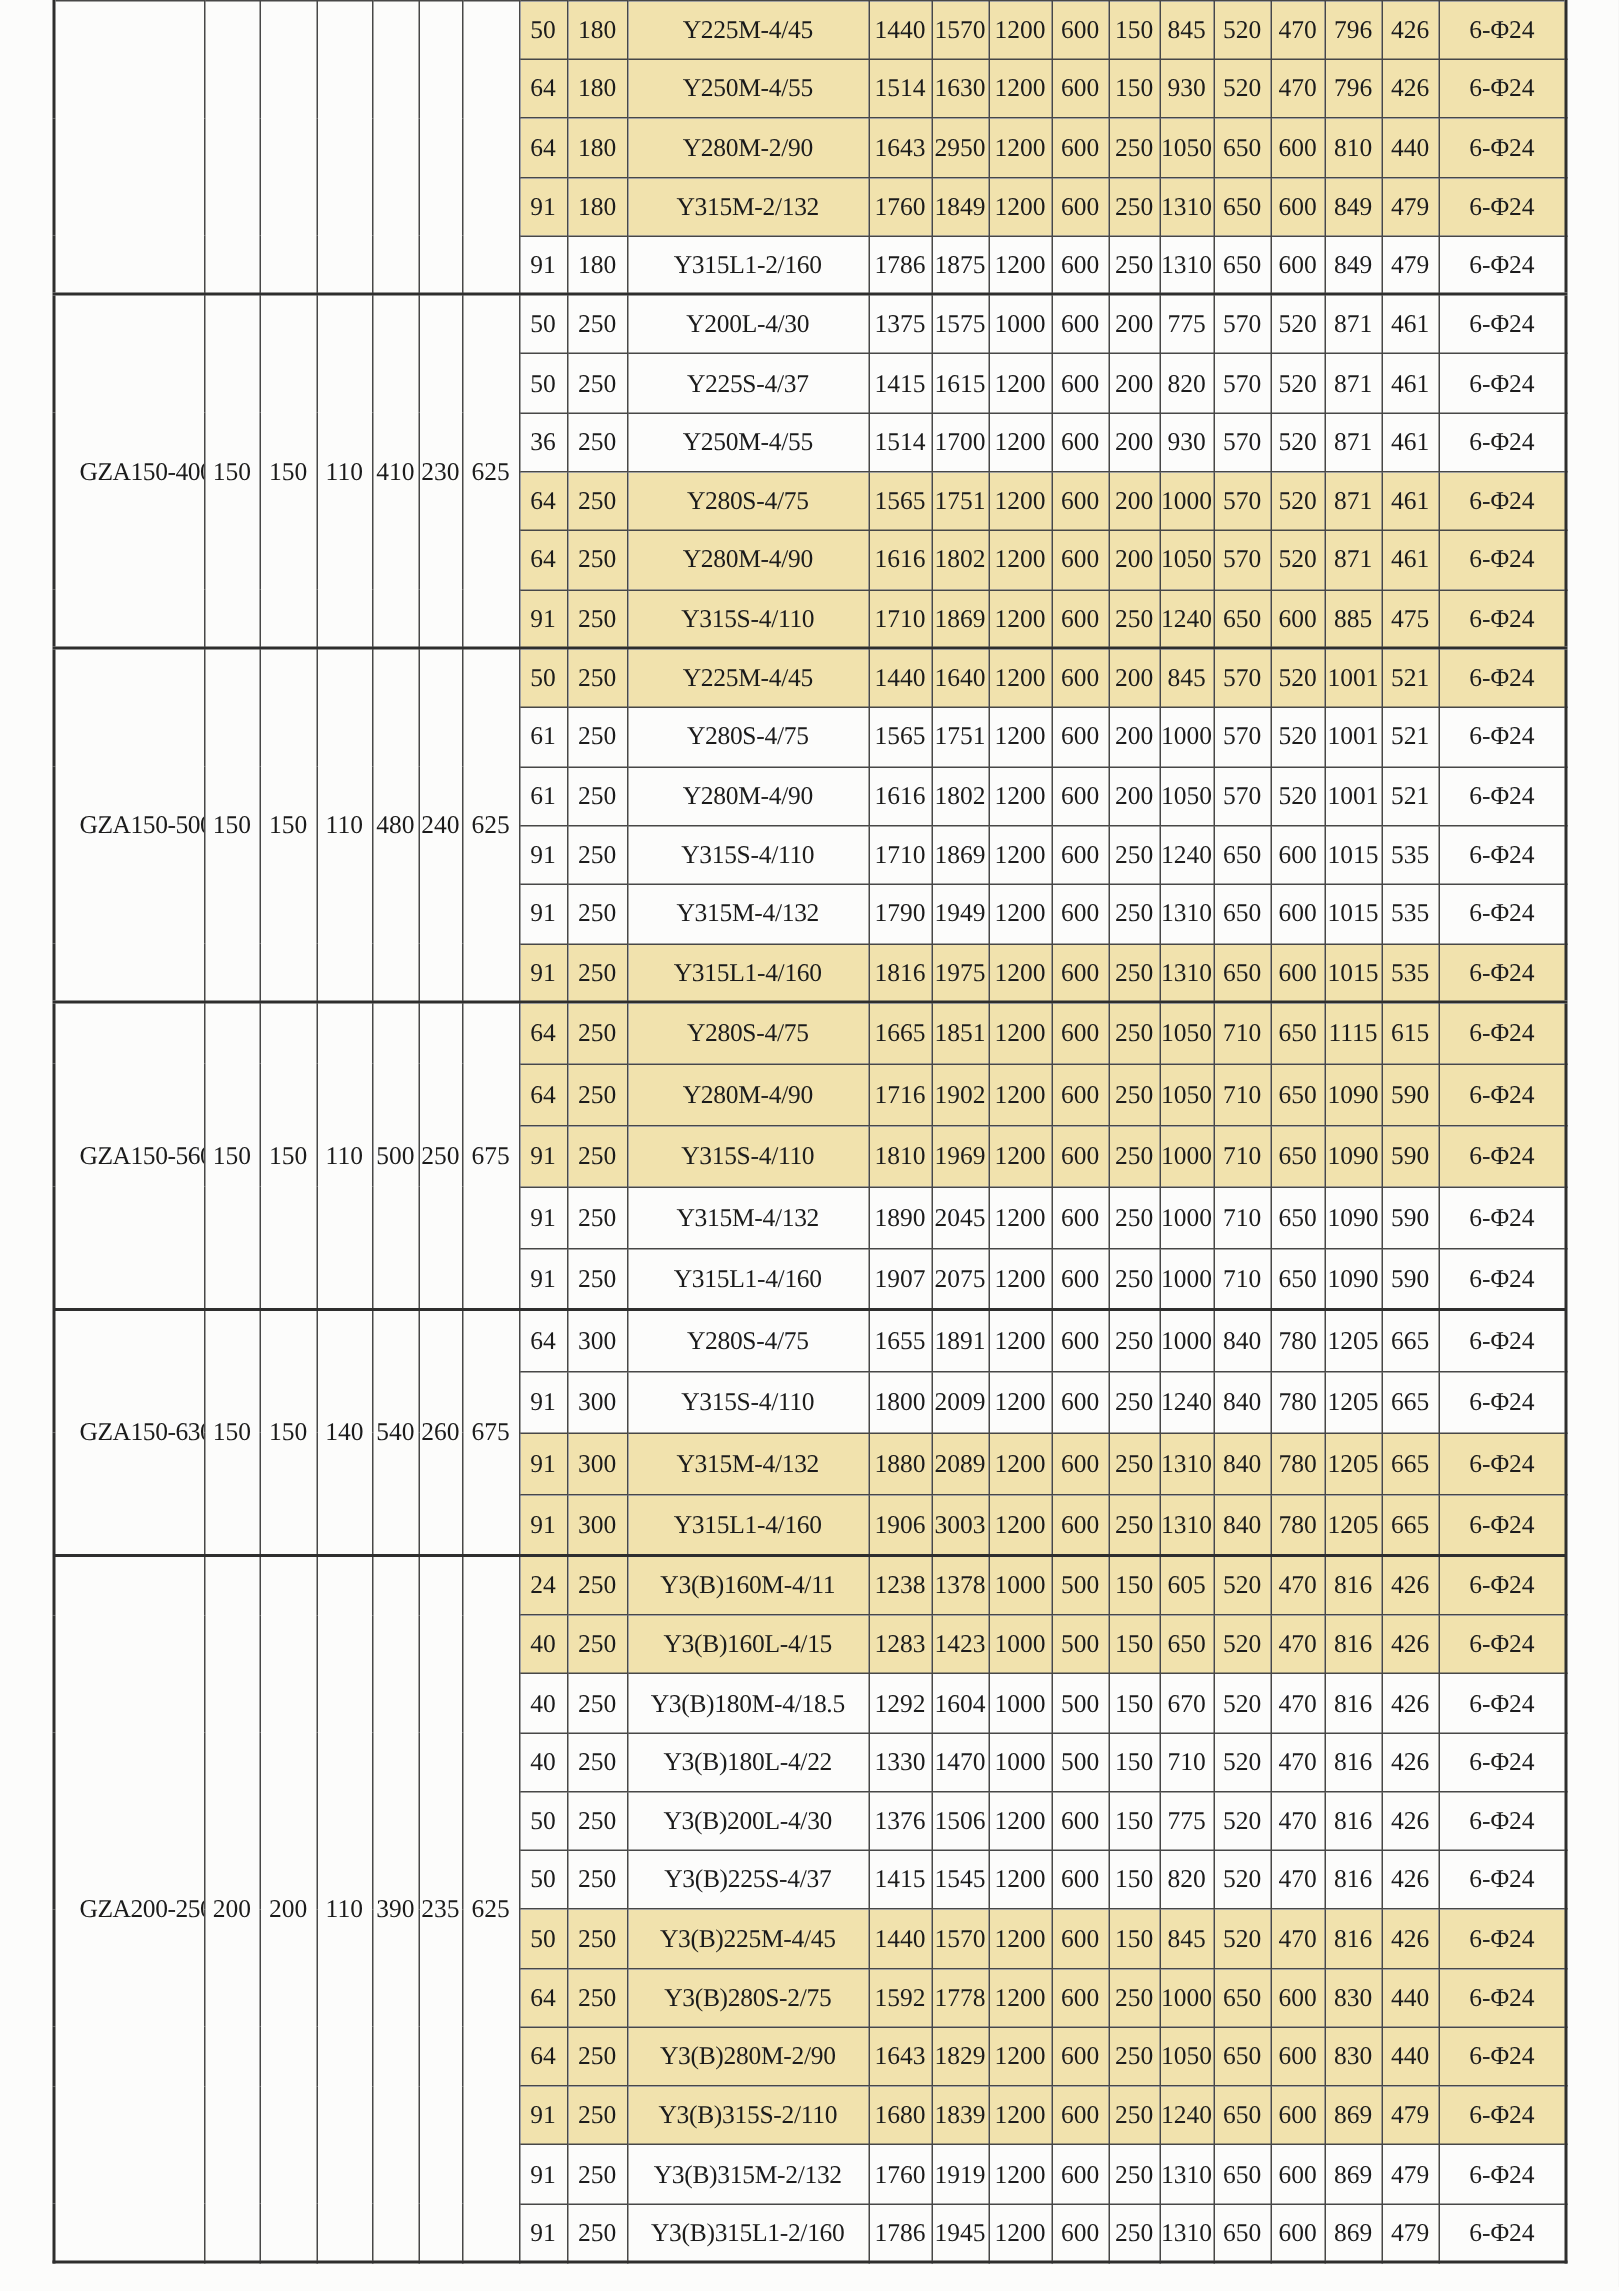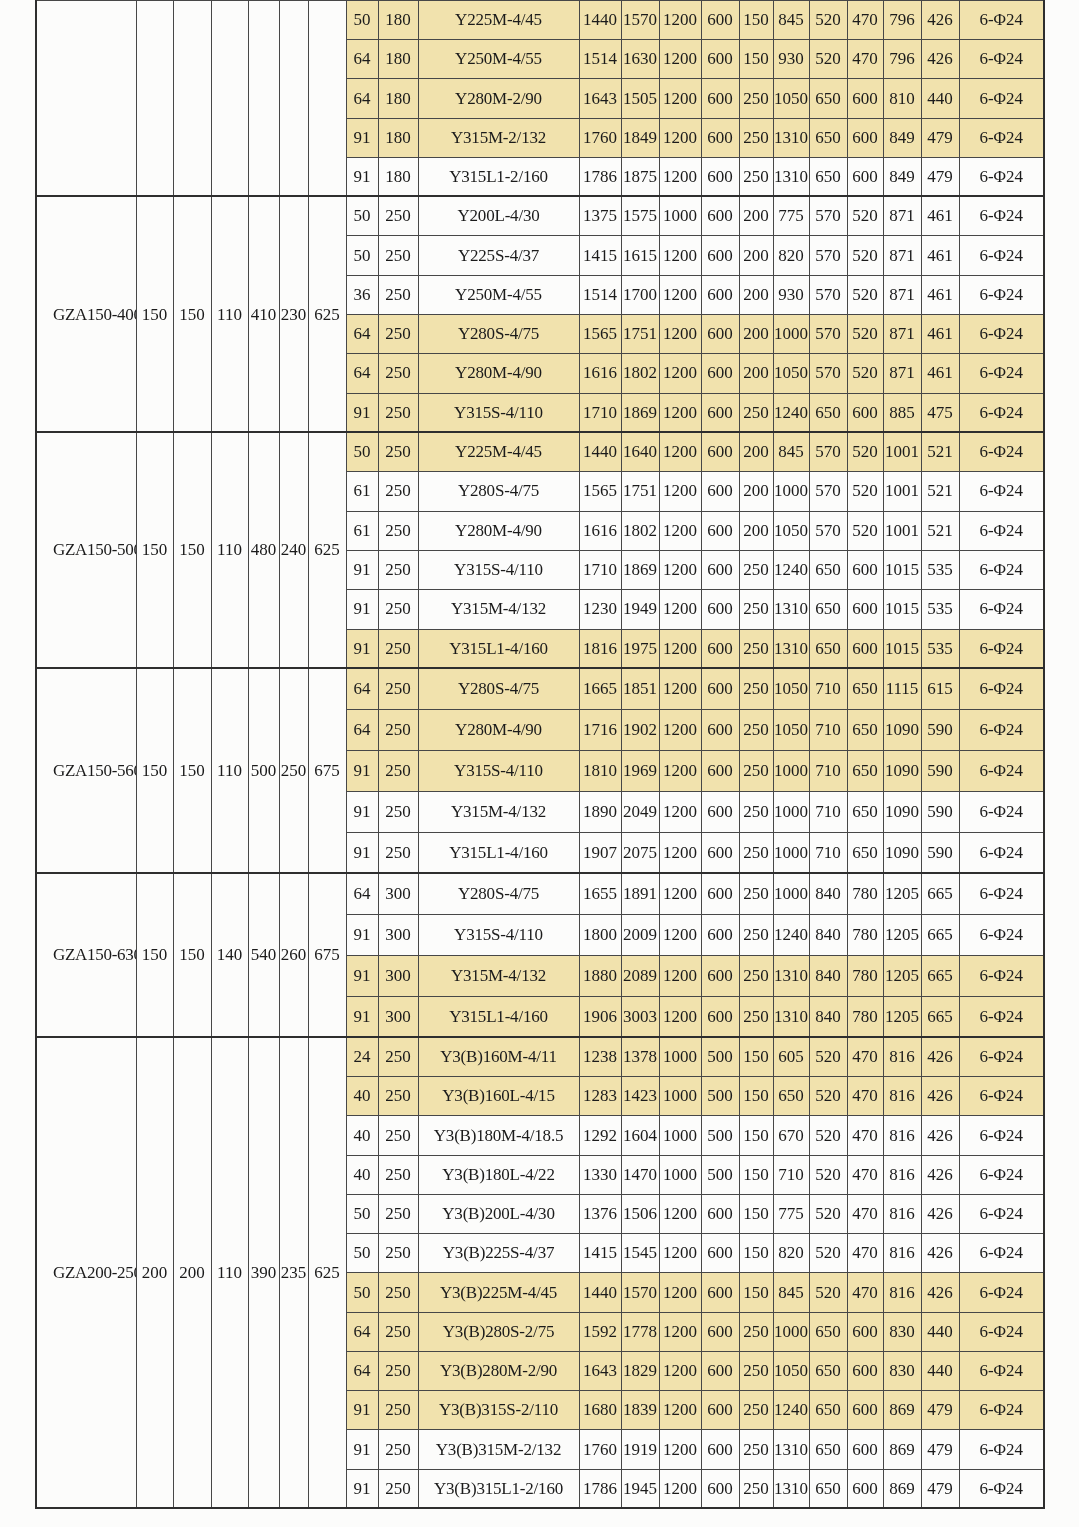--- a/index.html
+++ b/index.html
@@ -85,21 +85,21 @@
           <td class="hl data-cell">470</td>
           <td class="hl data-cell">796</td>
           <td class="hl data-cell">426</td>
           <td class="hl data-cell">6-Φ24</td>
         </tr>
         <tr>
           <td class="hl data-cell">64</td>
           <td class="hl data-cell">180</td>
           <td class="hl motor-cell">Y280M-2/90</td>
           <td class="hl data-cell">1643</td>
-          <td class="hl data-cell">1505</td>
+          <td class="hl data-cell">2950</td>
           <td class="hl data-cell">1200</td>
           <td class="hl data-cell">600</td>
           <td class="hl data-cell">250</td>
           <td class="hl data-cell">1050</td>
           <td class="hl data-cell">650</td>
           <td class="hl data-cell">600</td>
           <td class="hl data-cell">810</td>
           <td class="hl data-cell">440</td>
           <td class="hl data-cell">6-Φ24</td>
         </tr>
@@ -310,21 +310,21 @@
           <td class="data-cell">650</td>
           <td class="data-cell">600</td>
           <td class="data-cell">1015</td>
           <td class="data-cell">535</td>
           <td class="data-cell">6-Φ24</td>
         </tr>
         <tr>
           <td class="data-cell">91</td>
           <td class="data-cell">250</td>
           <td class="motor-cell">Y315M-4/132</td>
-          <td class="data-cell">1230</td>
+          <td class="data-cell">1790</td>
           <td class="data-cell">1949</td>
           <td class="data-cell">1200</td>
           <td class="data-cell">600</td>
           <td class="data-cell">250</td>
           <td class="data-cell">1310</td>
           <td class="data-cell">650</td>
           <td class="data-cell">600</td>
           <td class="data-cell">1015</td>
           <td class="data-cell">535</td>
           <td class="data-cell">6-Φ24</td>
@@ -400,21 +400,21 @@
           <td class="hl data-cell">650</td>
           <td class="hl data-cell">1090</td>
           <td class="hl data-cell">590</td>
           <td class="hl data-cell">6-Φ24</td>
         </tr>
         <tr>
           <td class="data-cell">91</td>
           <td class="data-cell">250</td>
           <td class="motor-cell">Y315M-4/132</td>
           <td class="data-cell">1890</td>
-          <td class="data-cell">2049</td>
+          <td class="data-cell">2045</td>
           <td class="data-cell">1200</td>
           <td class="data-cell">600</td>
           <td class="data-cell">250</td>
           <td class="data-cell">1000</td>
           <td class="data-cell">710</td>
           <td class="data-cell">650</td>
           <td class="data-cell">1090</td>
           <td class="data-cell">590</td>
           <td class="data-cell">6-Φ24</td>
         </tr>

